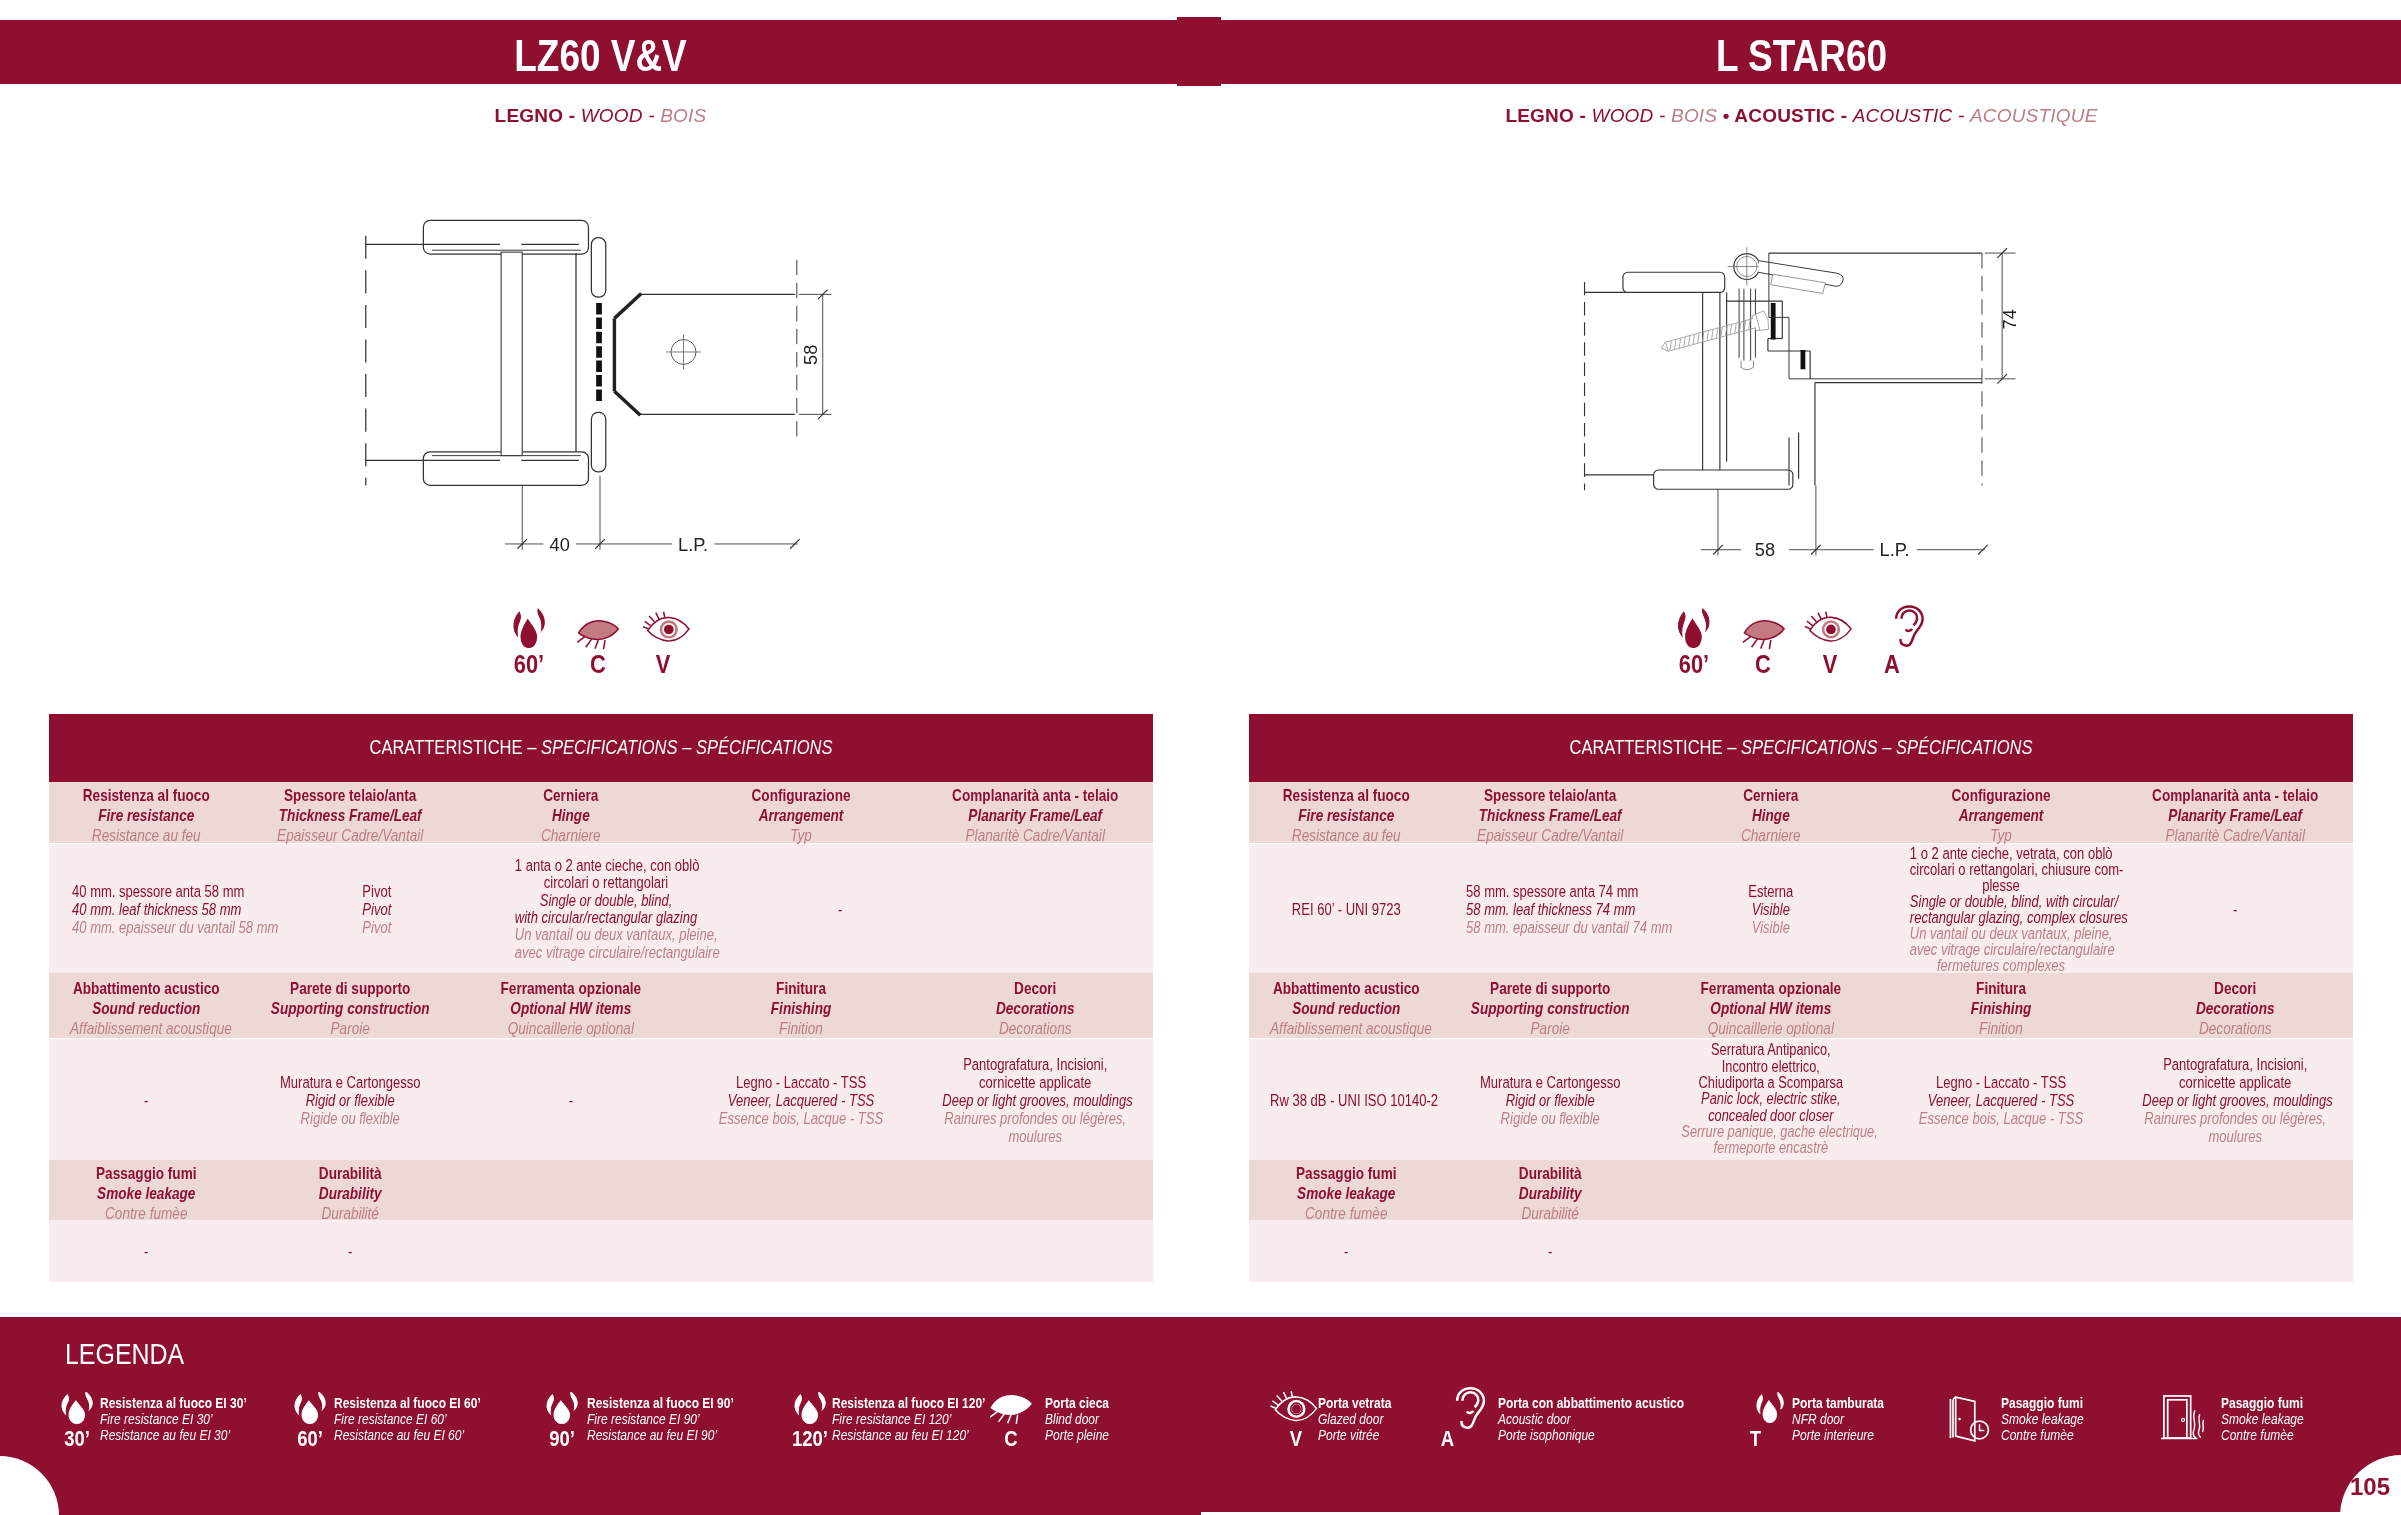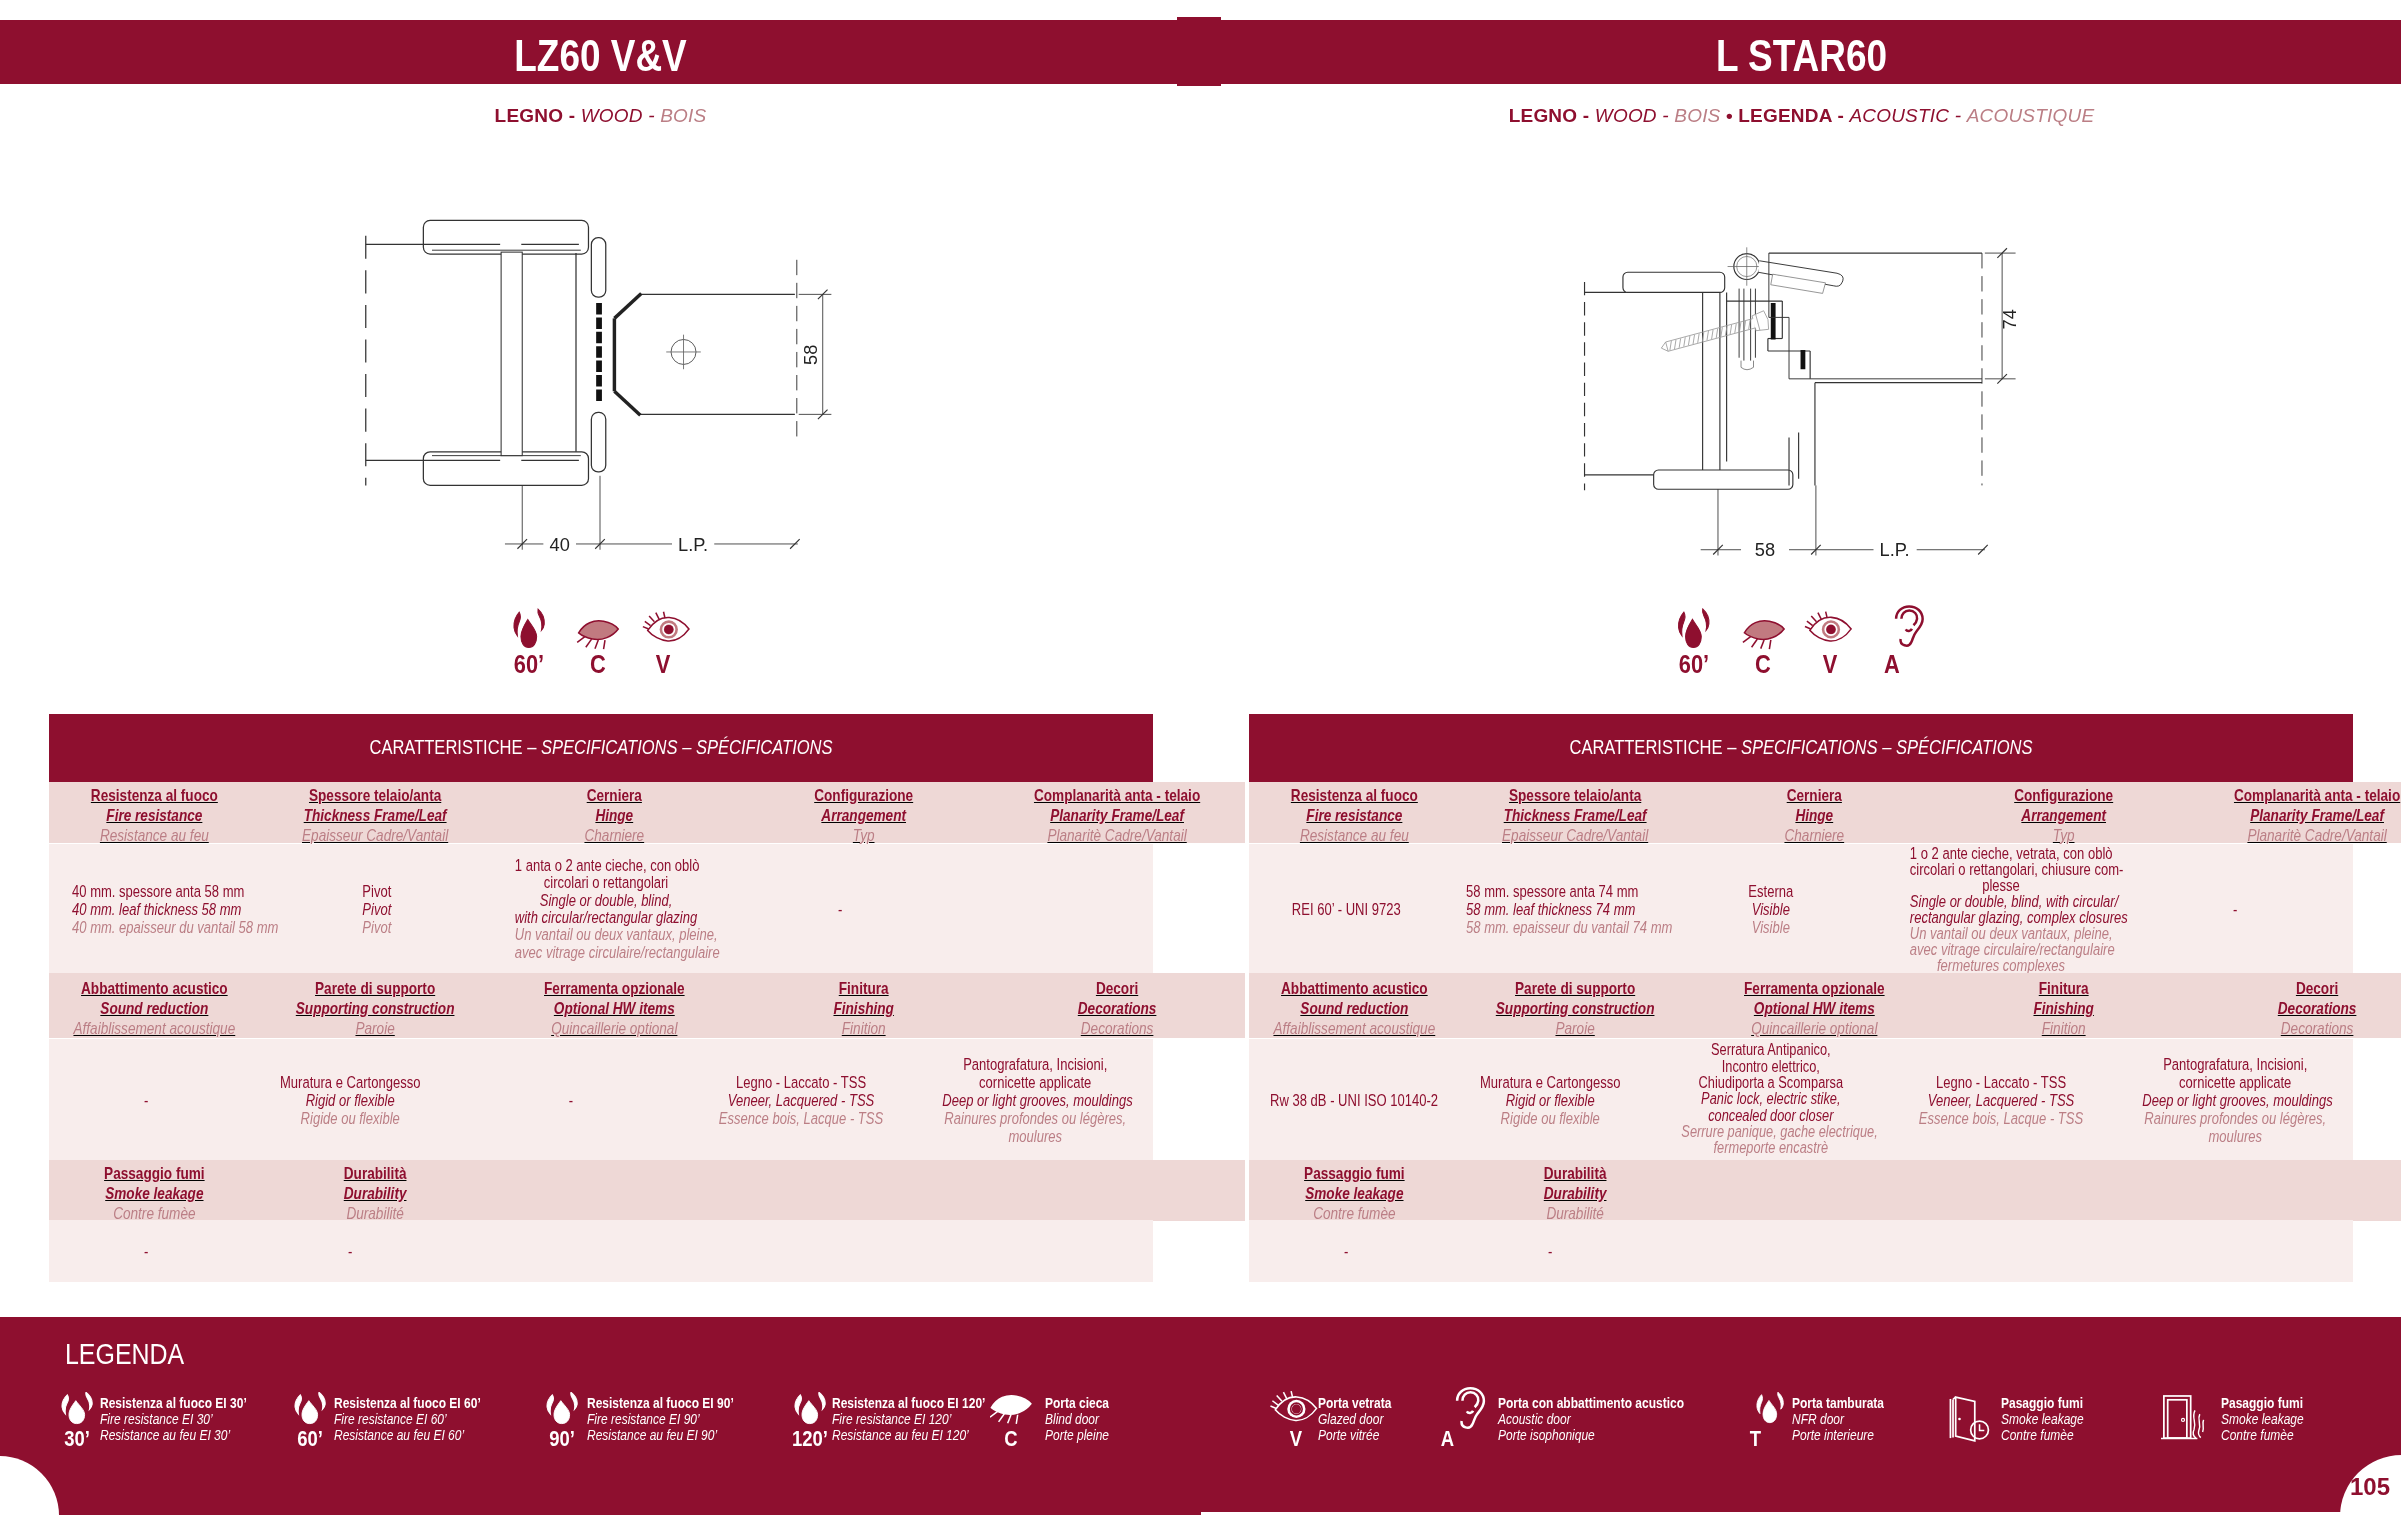--- a/index.html
+++ b/index.html
@@ -14,21 +14,21 @@
   .band { position:absolute; left:0; top:20px; width:2402px; height:64px; background:var(--red); }
   .ptitle { position:absolute; top:31px; width:1201px; text-align:center; color:#fff; font-size:44px; font-weight:bold; letter-spacing:0px; transform:scaleX(0.84); }
   .subt { position:absolute; top:105px; width:1201px; text-align:center; font-size:19px; color:var(--red); letter-spacing:0.2px; }
   .subt b { font-weight:bold; }
   .subt i { font-style:italic; }
   .subt .fr { color:var(--rose); }
 
   .thead { position:absolute; width:1104px; height:68px; background:var(--red); color:#fff; text-align:center; font-size:19.7px; line-height:66px; }
   .thead > div { transform:scaleX(0.84); }
   .thead i { font-style:italic; }
-  .hrow { position:absolute; width:1196px; background:var(--pinkA); display:flex;text-decoration:underline; }
+  .hrow { position:absolute; width:1104px; background:var(--pinkA); display:flex; }
   .drow { position:absolute; width:1104px; background:var(--pinkB); display:flex; }
   .cell { display:flex; flex-direction:column; justify-content:center; text-align:center; font-size:17px; color:var(--red); padding:0 1.9px; }
   .cell span { display:block; transform:scaleX(0.8); white-space:nowrap; }
   .c1{width:17.6%;} .c2{width:19.4%;} .c3{width:20.6%;} .c4{width:21.0%;} .c5{width:21.4%;}
   .hrow .cell { line-height:20px; padding-top:6.7px; }
   .drow .cell { line-height:18px; font-size:16.3px; }
   .bd{font-weight:bold;} .bi{font-weight:bold;font-style:italic;} .it{font-style:italic;}
   .fr{color:var(--rose);font-style:italic;}
 
   .legend { position:absolute; left:0; top:1317px; width:2402px; height:198px; background:var(--red); color:#fff; }
@@ -42,21 +42,21 @@
 
   .icolbl { position:absolute; color:var(--red); font-weight:bold; font-size:26px; text-align:center; transform:scaleX(0.84); }
 </style>
 </head>
 <body>
 <div class="band"></div>
 <div style="position:absolute;left:1177px;top:17.3px;width:44px;height:69px;background:#8e0f2f;"></div>
 <div class="ptitle" style="left:0;">LZ60 V&amp;V</div>
 <div class="ptitle" style="left:1201px;">L STAR60</div>
 <div class="subt" style="left:0;"><b>LEGNO</b> <b>-</b> <i>WOOD -</i> <span class="fr">BOIS</span></div>
-<div class="subt" style="left:1201px;"><b>LEGNO</b> <b>-</b> <i>WOOD -</i> <span class="fr">BOIS</span> <b>• LEGENDA -</b> <i>ACOUSTIC -</i> <span class="fr">ACOUSTIQUE</span></div>
+<div class="subt" style="left:1201px;"><b>LEGNO</b> <b>-</b> <i>WOOD -</i> <span class="fr">BOIS</span> <b>• ACOUSTIC -</b> <i>ACOUSTIC -</i> <span class="fr">ACOUSTIQUE</span></div>
 
 <svg class="abs" style="left:355px;top:207px;" width="490" height="360" viewBox="370 215 510 375">
   <g fill="none" stroke="#333" stroke-width="1.3">
     <rect x="441" y="229" width="172" height="35" rx="7" fill="#fff"></rect>
     <rect x="441" y="470" width="172" height="35" rx="7" fill="#fff"></rect>
     <line x1="381" y1="245" x2="381" y2="505" stroke-dasharray="24,12"></line>
     <line x1="381" y1="254" x2="521" y2="254"></line>
     <line x1="543" y1="254" x2="603" y2="254"></line>
     <line x1="381" y1="479" x2="521" y2="479"></line>
     <line x1="543" y1="479" x2="603" y2="479"></line>

